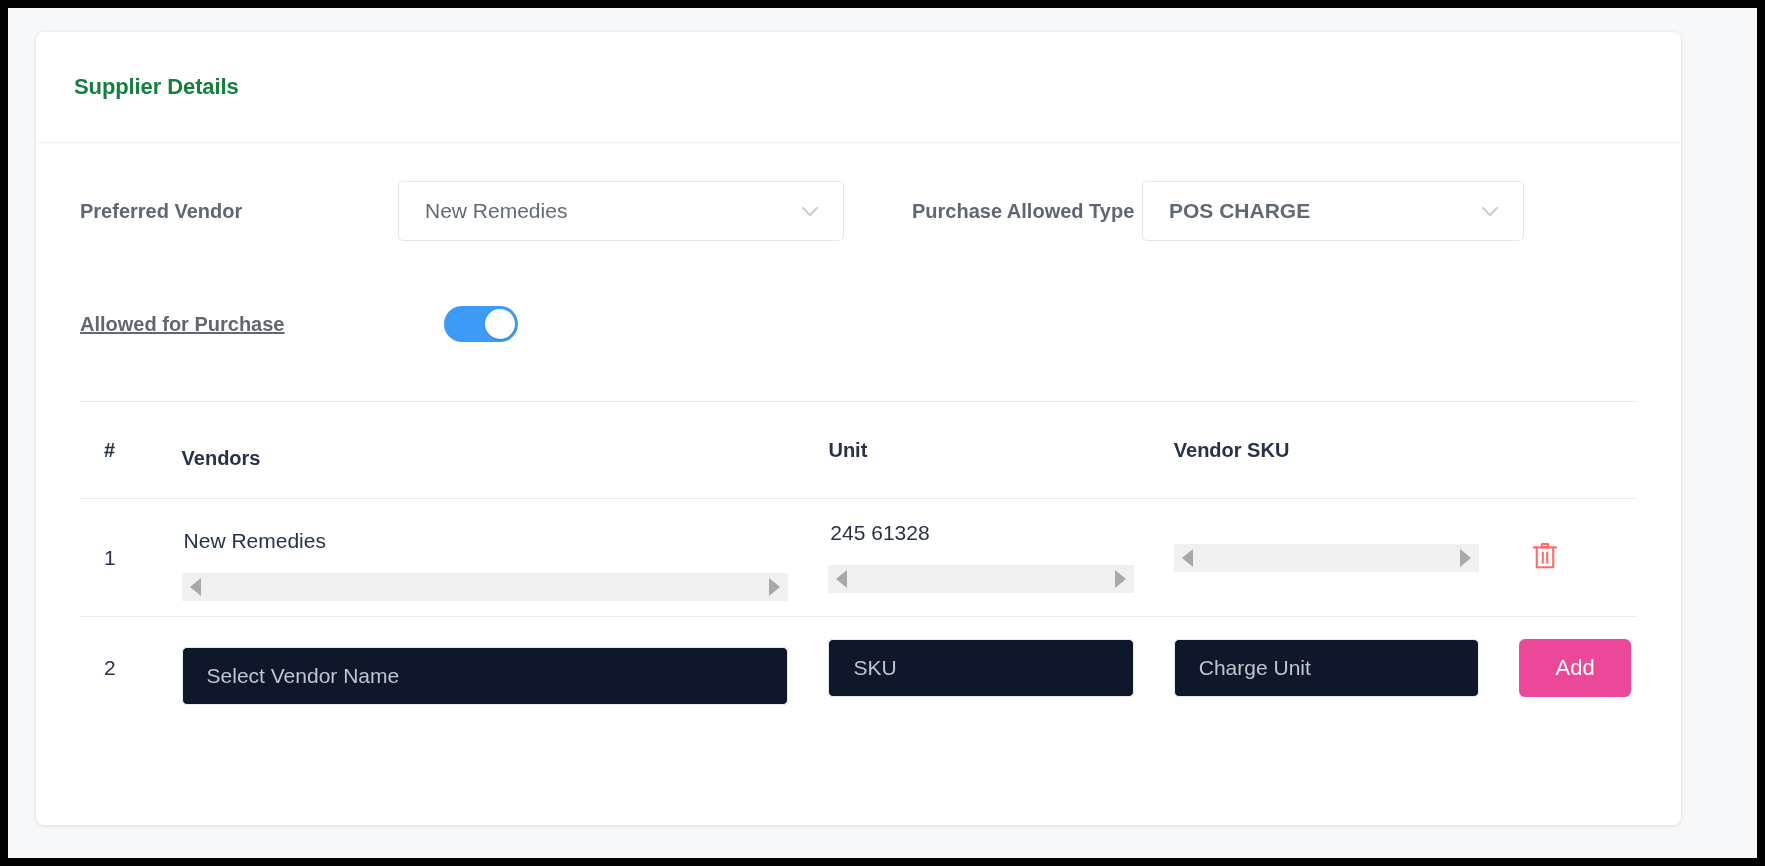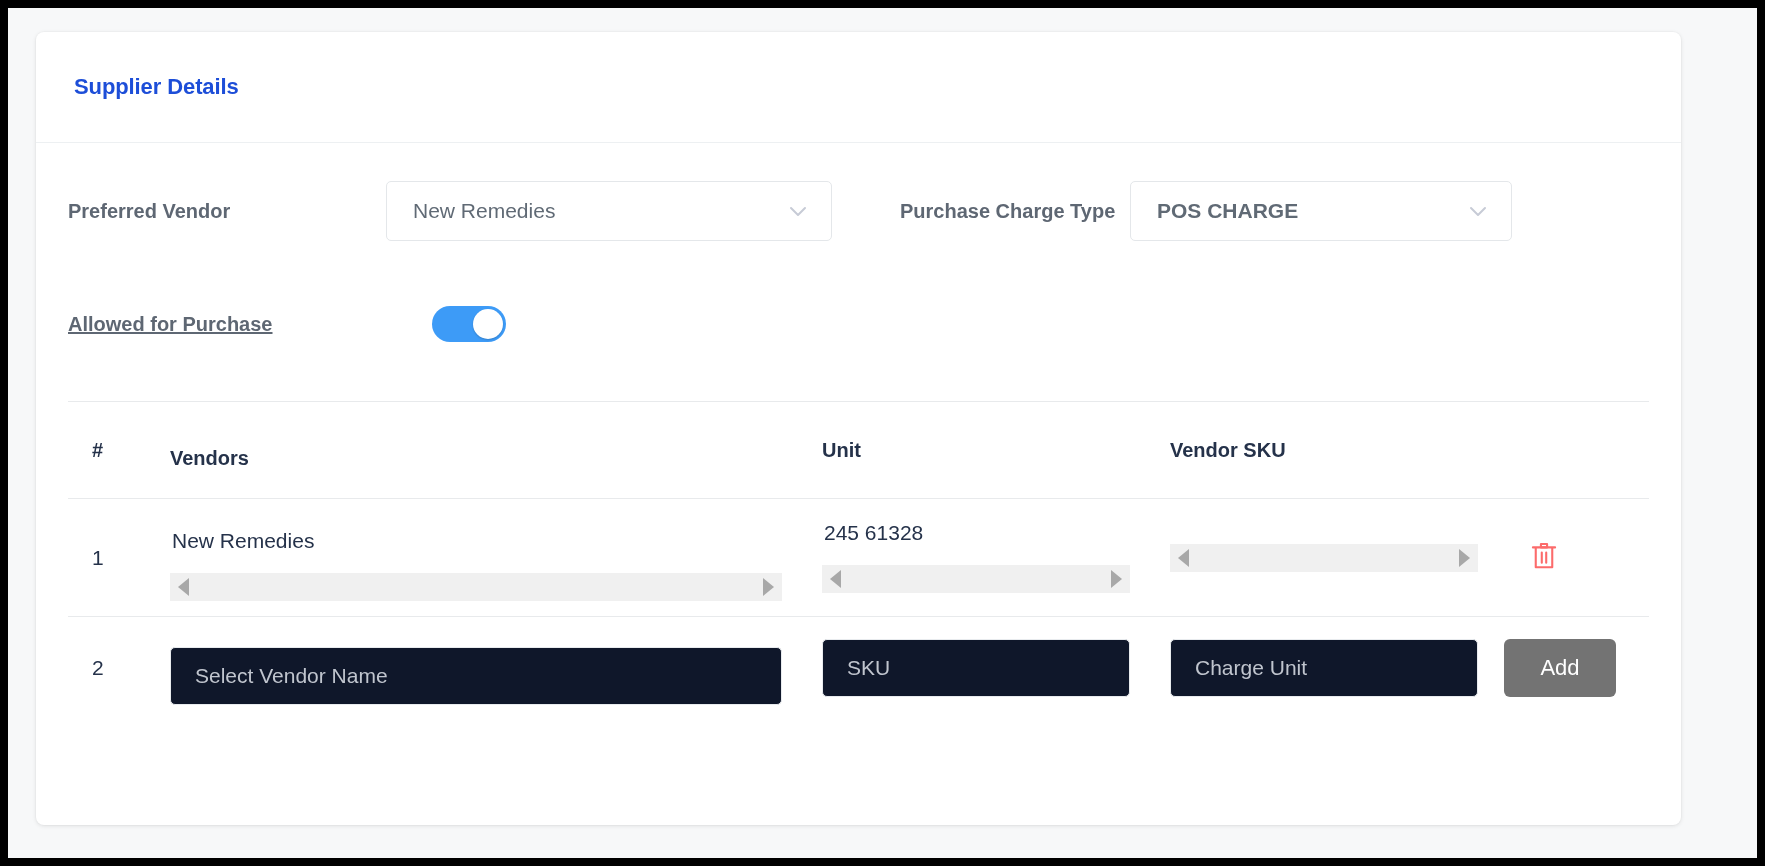--- a/index.html
+++ b/index.html
@@ -39,27 +39,27 @@
     height: 111px;
     border-bottom: 1px solid #edf0f2;
     box-sizing: border-box;
     display: flex;
     align-items: center;
     padding-left: 38px;
   }
   .card-title {
     font-size: 22px;
     font-weight: bold;
-    color: #1d4ed8;
+    color: #15803d;
     letter-spacing: -0.1px;
   }
 
   
   .card-body {
-    padding: 0 32px;
+    padding: 0 44px;
   }
 
   .form-row {
     display: flex;
     align-items: center;
     height: 80px;
     margin-top: 28px;
   }
   .field-label {
     font-size: 20px;
@@ -215,27 +215,27 @@
   .trash-btn {
     width: 44px; height: 44px;
     display: flex; align-items: center; justify-content: center;
     margin-left: 20px;
   }
 
   .add-btn {
     width: 112px;
     height: 58px;
     border-radius: 6px;
-    background: #737373;
+    background: #ec4899;
     color: #ffffff;
     font-size: 22px;
     display: flex;
     align-items: center;
     justify-content: center;
-    margin-left: 2px;
+    margin-left: 16px;
     border: none;
     font-family: "Liberation Sans", sans-serif;
     cursor: pointer;
   }
 </style>
 </head>
 <body>
 
 <div id="viewport">
   <div id="card">
@@ -251,21 +251,21 @@
 
         <div class="select-box sel-vendor">
           <span>New Remedies</span>
           <span class="chevron">
             <svg width="22" height="22" viewBox="0 0 22 22">
                 <path d="M4 8 L11 15 L18 8" fill="none" stroke="#c7cbd6" stroke-width="2" stroke-linecap="round" stroke-linejoin="round"></path>
               </svg>
           </span>
         </div>
 
-        <div class="field-label lbl-charge">Purchase Charge Type</div>
+        <div class="field-label lbl-charge">Purchase Allowed Type</div>
 
         <div class="select-box sel-charge">
           <span>POS CHARGE</span>
           <span class="chevron">
             <svg width="22" height="22" viewBox="0 0 22 22">
                 <path d="M4 8 L11 15 L18 8" fill="none" stroke="#c7cbd6" stroke-width="2" stroke-linecap="round" stroke-linejoin="round"></path>
               </svg>
           </span>
         </div>
       </div>

